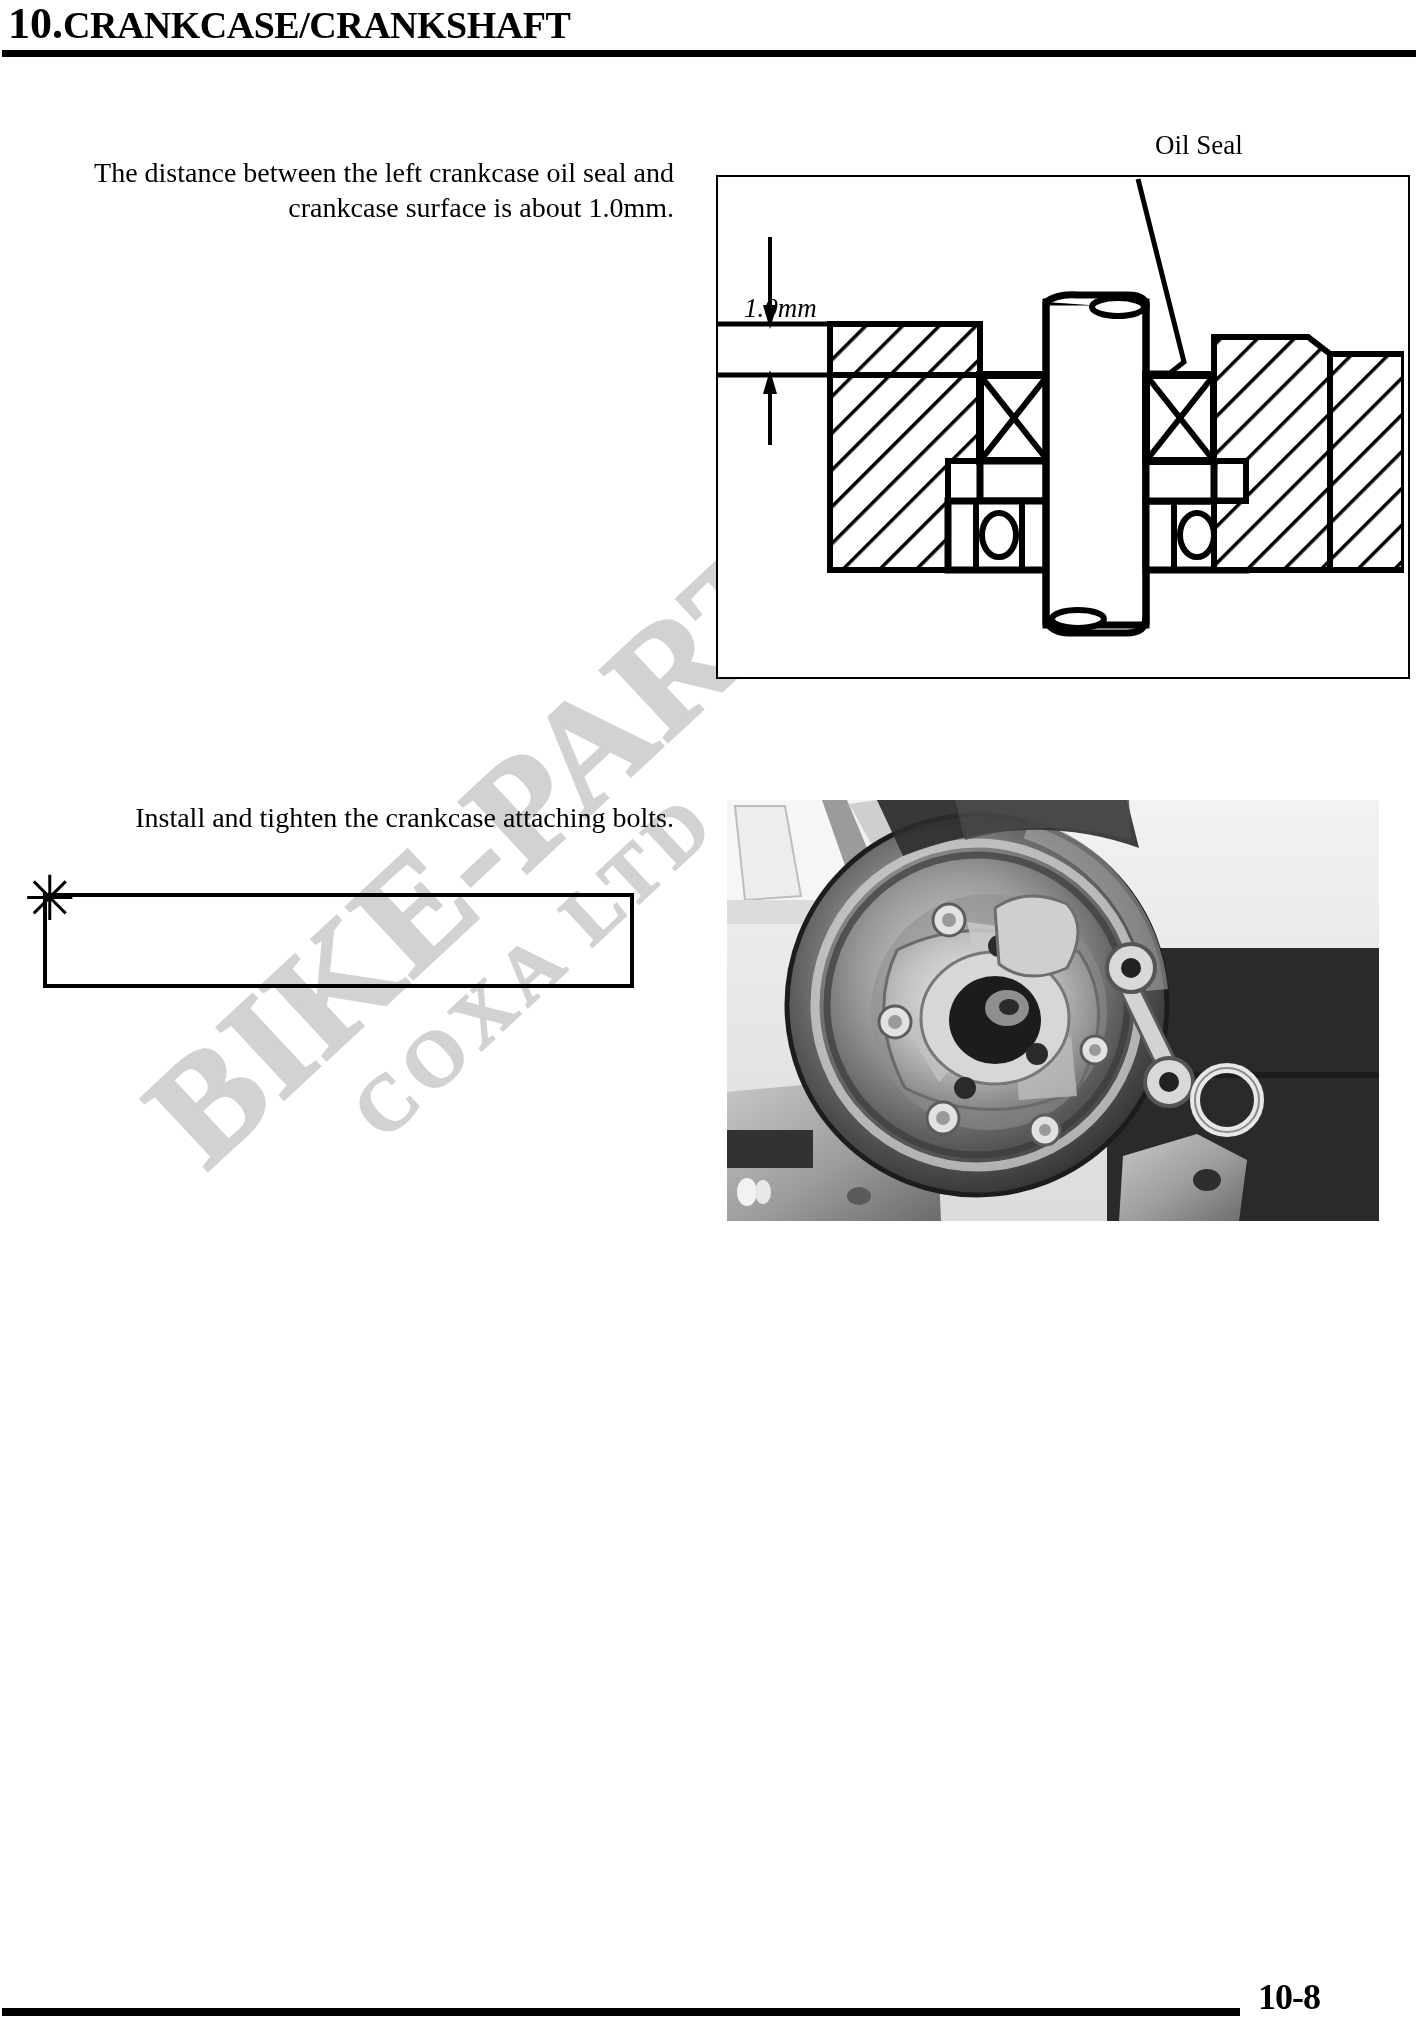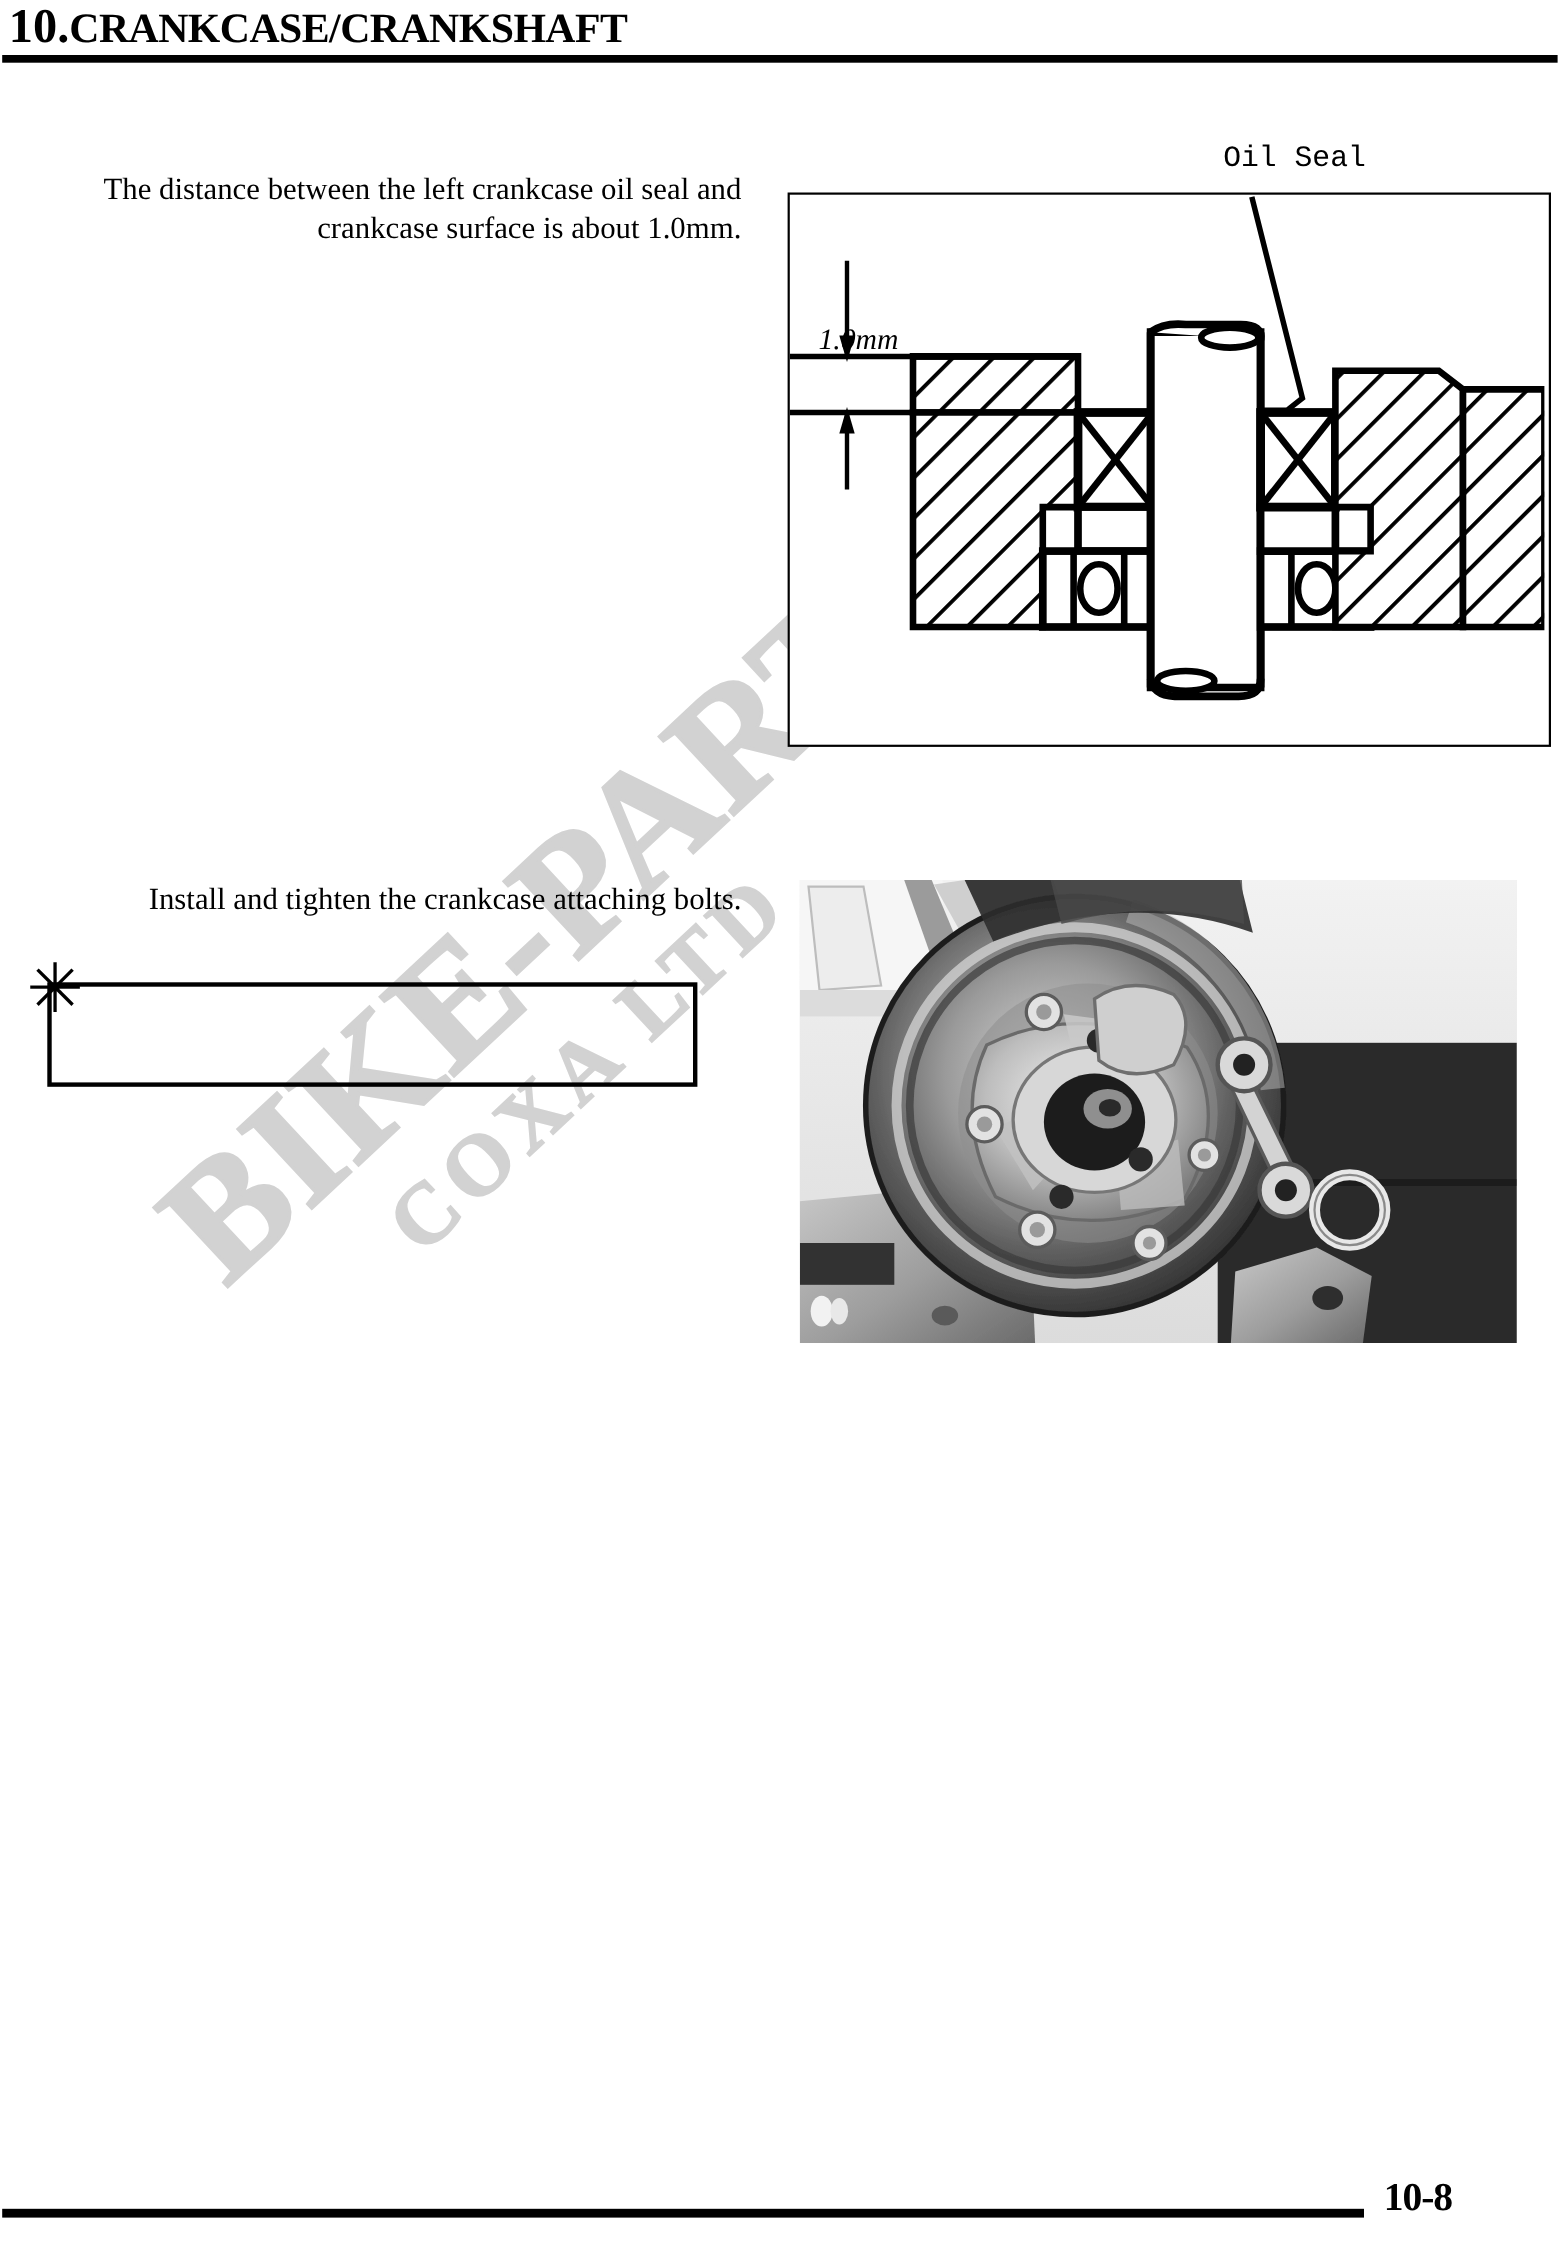--- a/index.html
+++ b/index.html
@@ -145,24 +145,24 @@
   #fig-diagram-wrap {
     position: absolute;
     left: 716px;
     top: 130px;
     width: 700px;
     height: 560px;
     z-index: 15;
   }
   #oil-seal-label {
     position: absolute;
-    left: 396px;
+    left: 439px;
     top: 0px;
     font-size: 27px;
-    font-family: Liberation Mono, monospace;
+    font-family: Liberation Serif, serif;
     white-space: nowrap;
   }
   #diagram-frame {
     position: absolute;
     left: 0px;
     top: 45px;
     width: 690px;
     height: 500px;
     border: 2px solid #000000;
     background: #ffffff;

